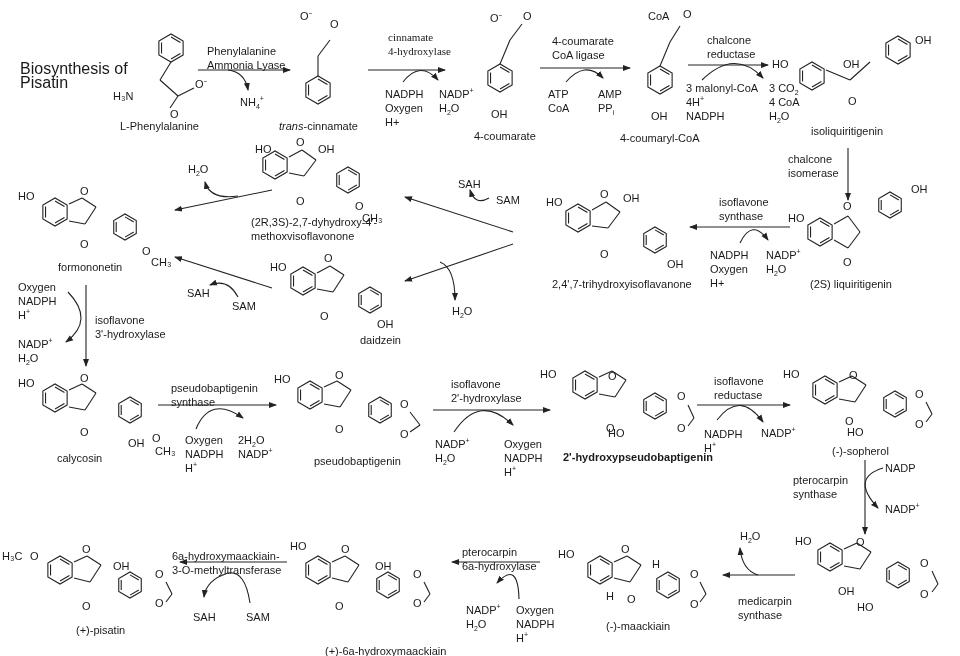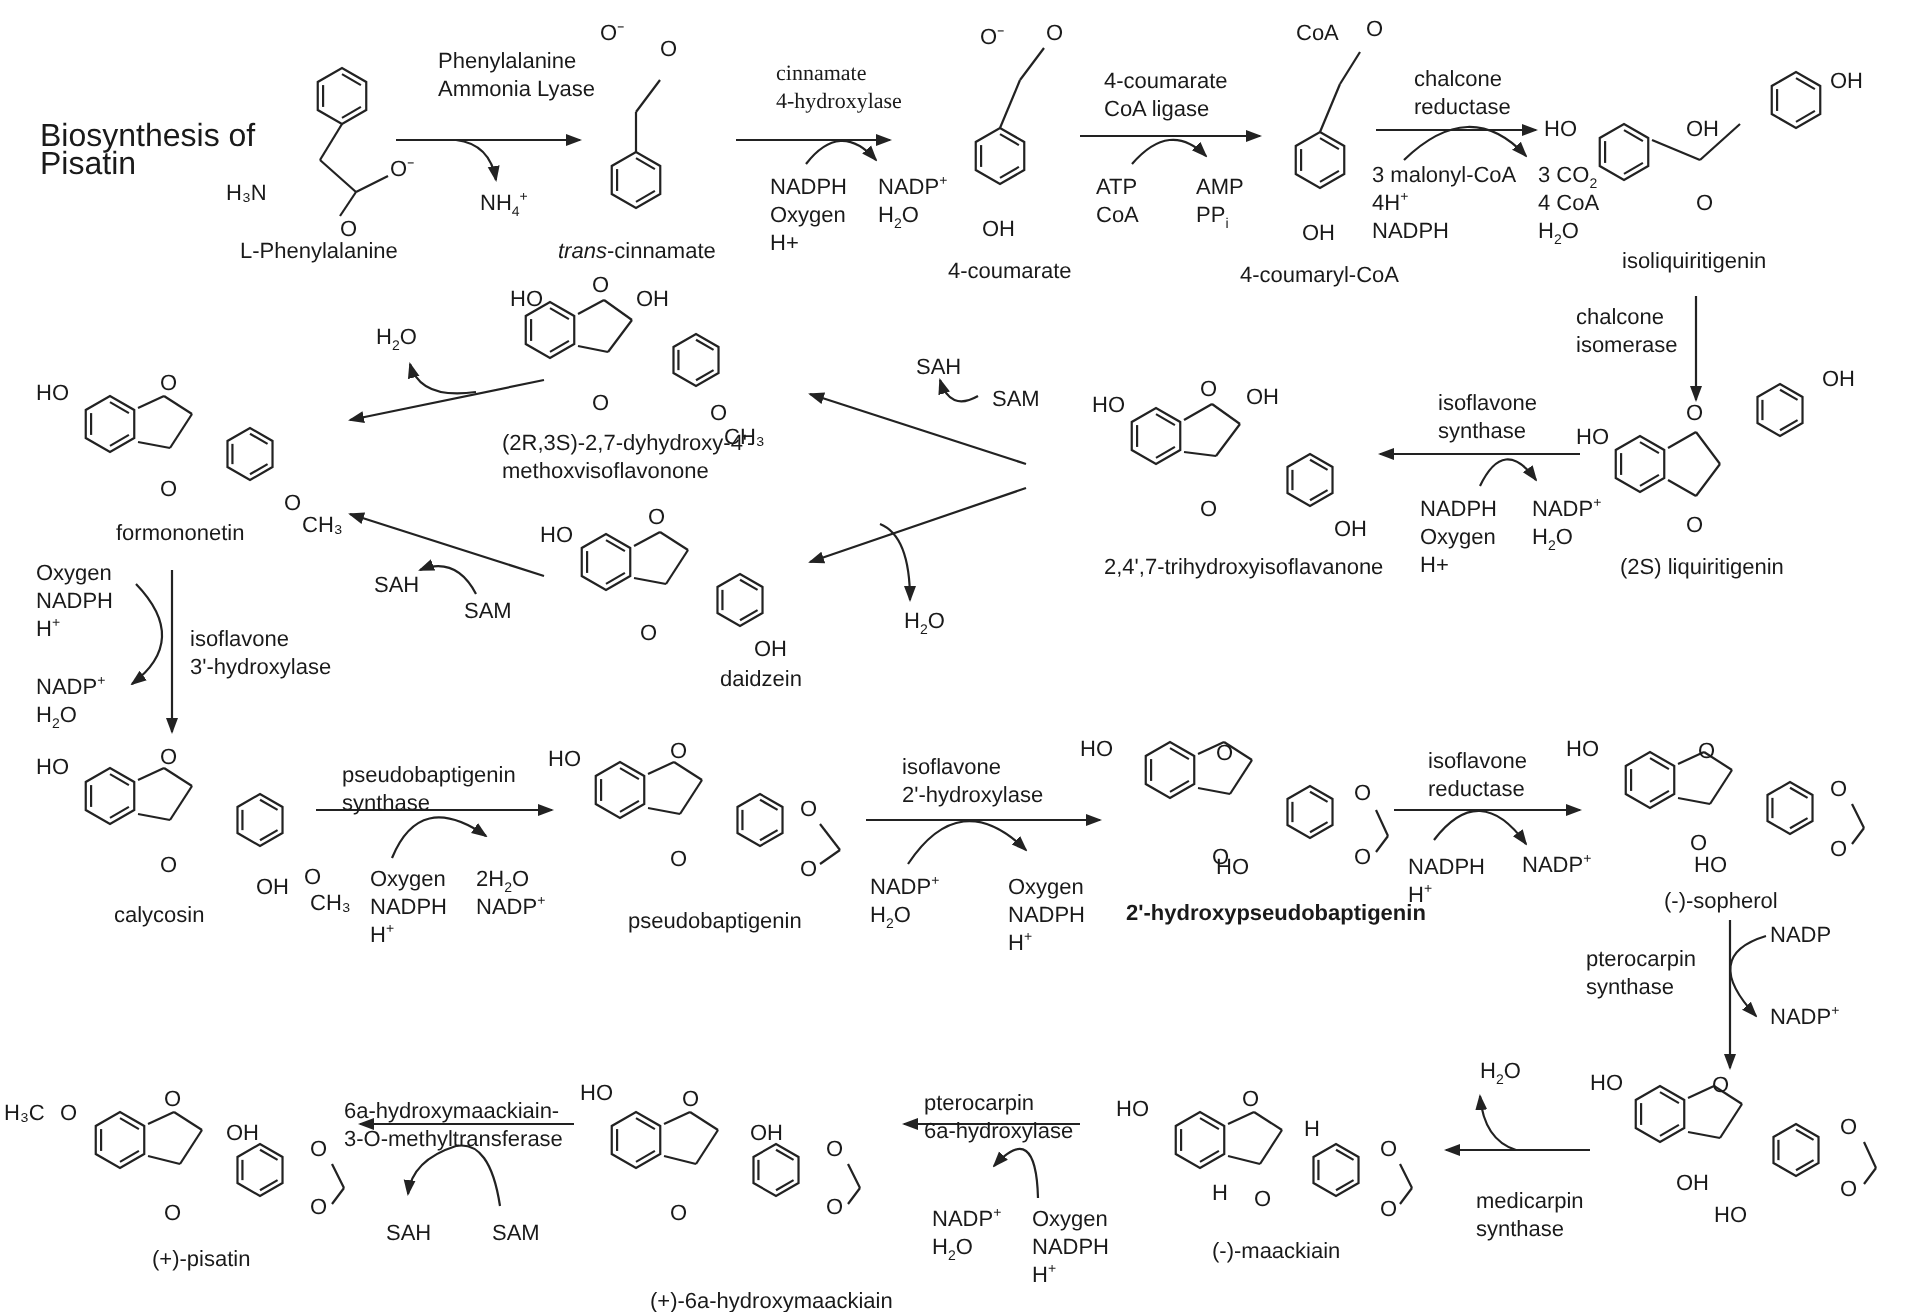--- a/index.html
+++ b/index.html
@@ -378,21 +378,21 @@
 <div class="lbl" style="left:318px;top:334px;margin-left:42px;">daidzein</div>
 <div class="lbl" style="left:58px;top:261px;">formononetin</div>
 <div class="lbl" style="left:57px;top:452px;">calycosin</div>
 <div class="lbl" style="left:314px;top:455px;">pseudobaptigenin</div>
 <div class="lbl" style="left:563px;top:451px;font-weight:bold;">2'-hydroxypseudobaptigenin</div>
 <div class="lbl" style="left:832px;top:445px;">(-)-sopherol</div>
 <div class="lbl" style="left:606px;top:620px;">(-)-maackiain</div>
 <div class="lbl" style="left:309px;top:645px;margin-left:16px;">(+)-6a-hydroxymaackiain</div>
 <div class="lbl" style="left:76px;top:624px;">(+)-pisatin</div>
 
-<div class="lbl stack" style="left:207px;top:24px;margin-left:12px;">
+<div class="lbl stack" style="left:207px;top:44px;">
   <div>Phenylalanine</div>
     <div>Ammonia Lyase</div>
 </div>
 <div class="lbl" style="left:240px;top:96px;">NH<sub>4</sub><sup>+</sup></div>
 
 <div class="lbl stack" style="left:388px;top:30px;font-family:Liberation Serif, serif;">
   <div>cinnamate</div>
     <div>4-hydroxylase</div>
 </div>
 <div class="lbl stack" style="left:385px;top:87px;">

